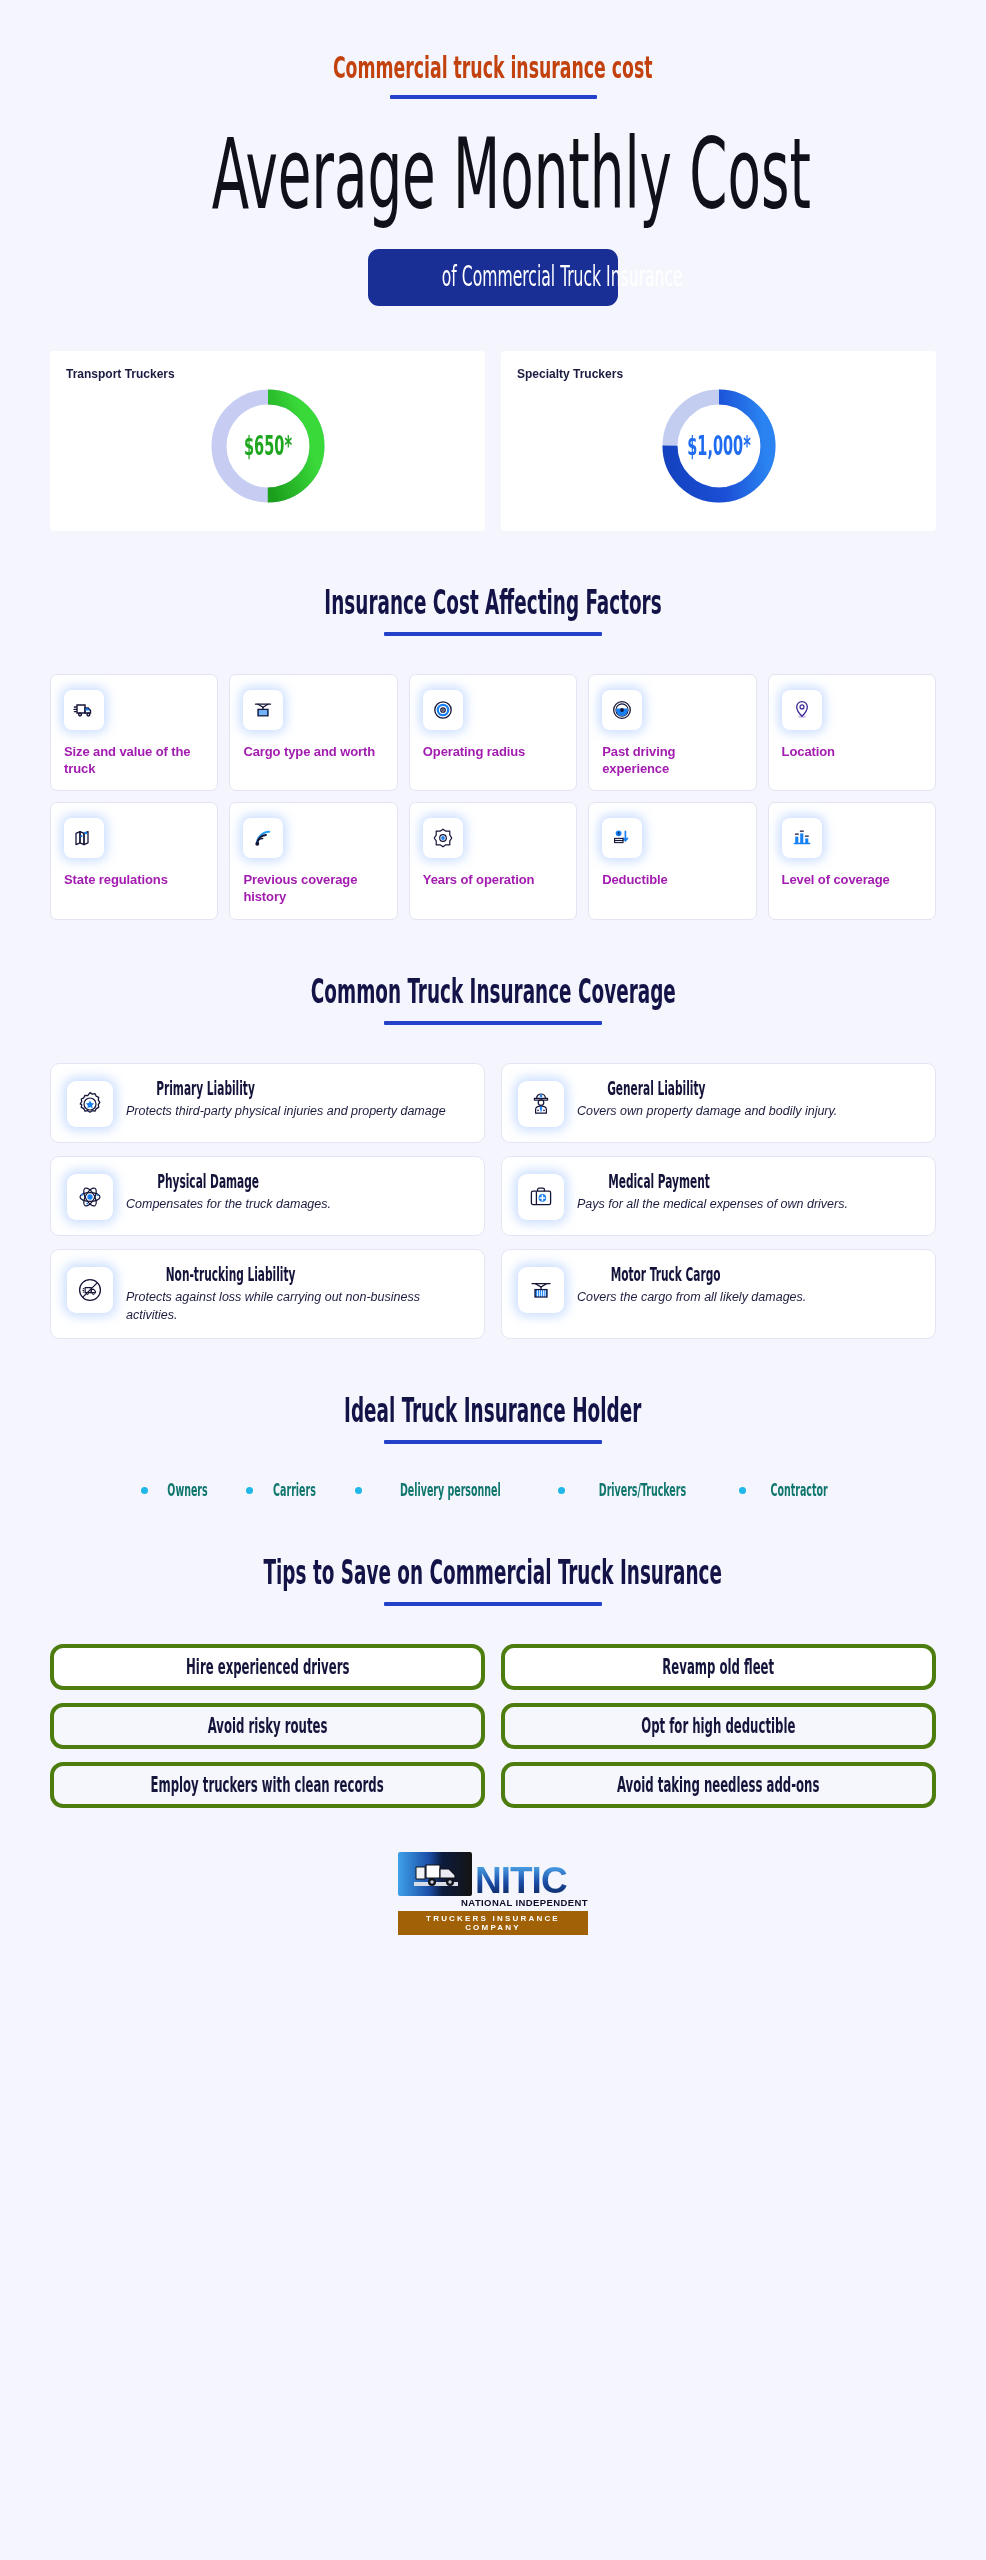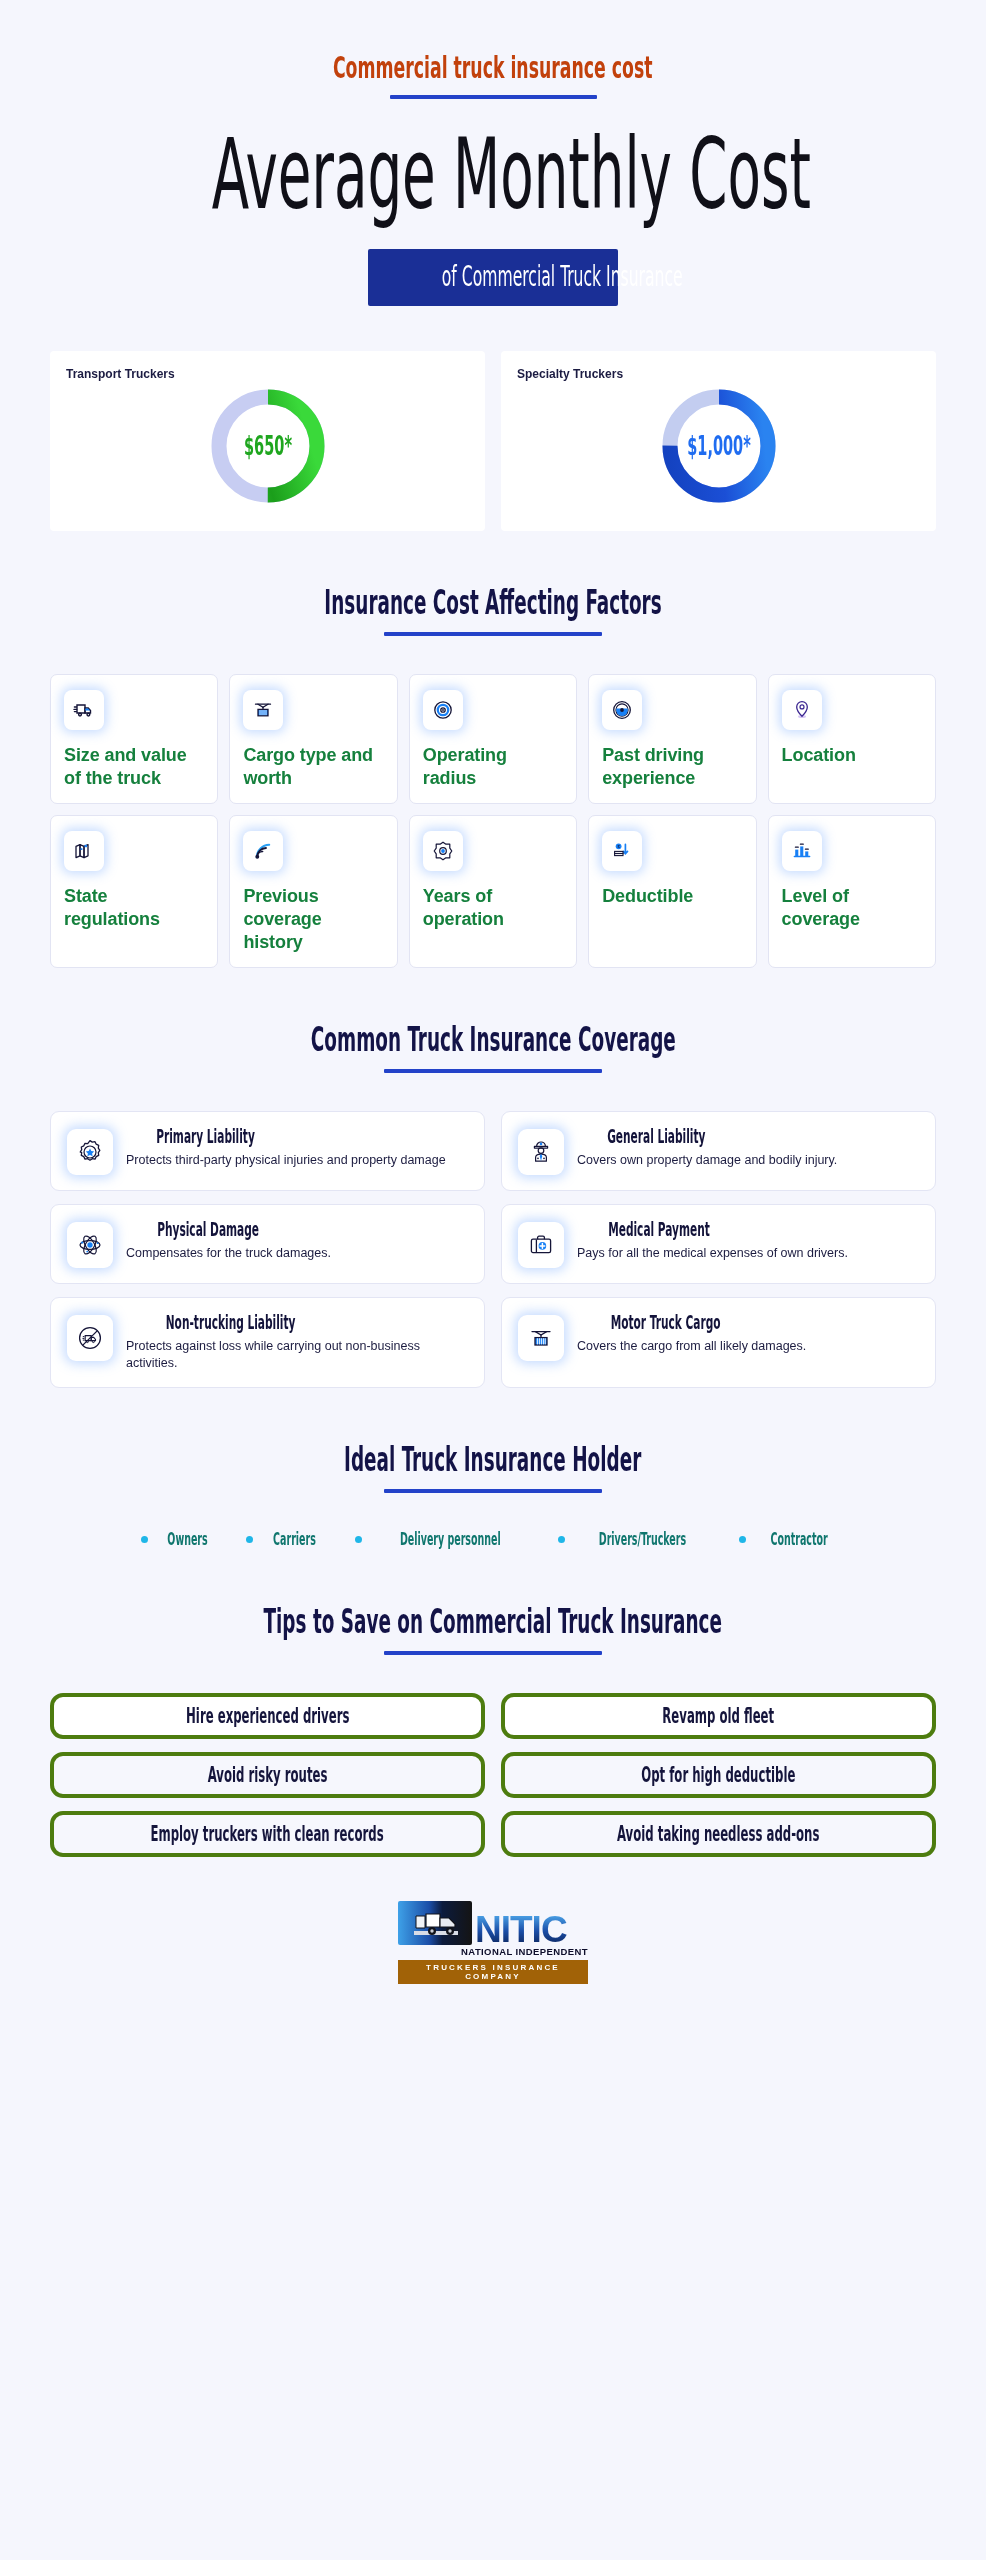--- a/index.html
+++ b/index.html
@@ -71,21 +71,21 @@
   }
 
   .subtitle-banner {
     display: block;
     width: 250px;
     margin: 26px auto 0;
     background: #1a2f96;
     color: #ffffff;
     text-align: right;
     padding: 11px 0 13px;
-    border-radius: 2px;
+    border-radius: 11px;
   }
   .subtitle-banner .cond { font-size: 28px; font-weight: 400; }
 
   
   .donut-row {
     display: flex;
     gap: 16px;
     margin: 45px auto 0;
     width: 886px;
   }
@@ -150,23 +150,23 @@
   .factor-icon {
     width: 40px; height: 40px;
     background: #ffffff;
     border-radius: 8px;
     display: flex; align-items: center; justify-content: center;
     box-shadow: 0 0 11px 3px rgba(110,165,255,0.38);
     margin-bottom: 14px;
   }
   .factor-icon svg { display: block; }
   .factor-label {
-    font-size: 18px;
-    font-weight: 700;
-    color: #15803d;
+    font-size: 13px;
+    font-weight: 700;
+    color: #a21caf;
     line-height: 1.28;
     letter-spacing: -0.1px;
   }
 
   
   .coverage {
     width: 886px;
     margin: 38px auto 0;
     display: grid;
     grid-template-columns: 1fr 1fr;
@@ -197,20 +197,21 @@
     font-weight: 700;
     color: #13133a;
     line-height: 1.05;
     margin-bottom: 5px;
   }
   .cov-desc {
     font-size: 12.5px;
     color: #1c1c40;
     line-height: 1.38;
     font-weight: 400;
+    font-style: italic;
   }
 
   
   .holders {
     width: 886px;
     margin: 36px auto 0;
     display: flex;
     justify-content: center;
     align-items: center;
     gap: 26px;

